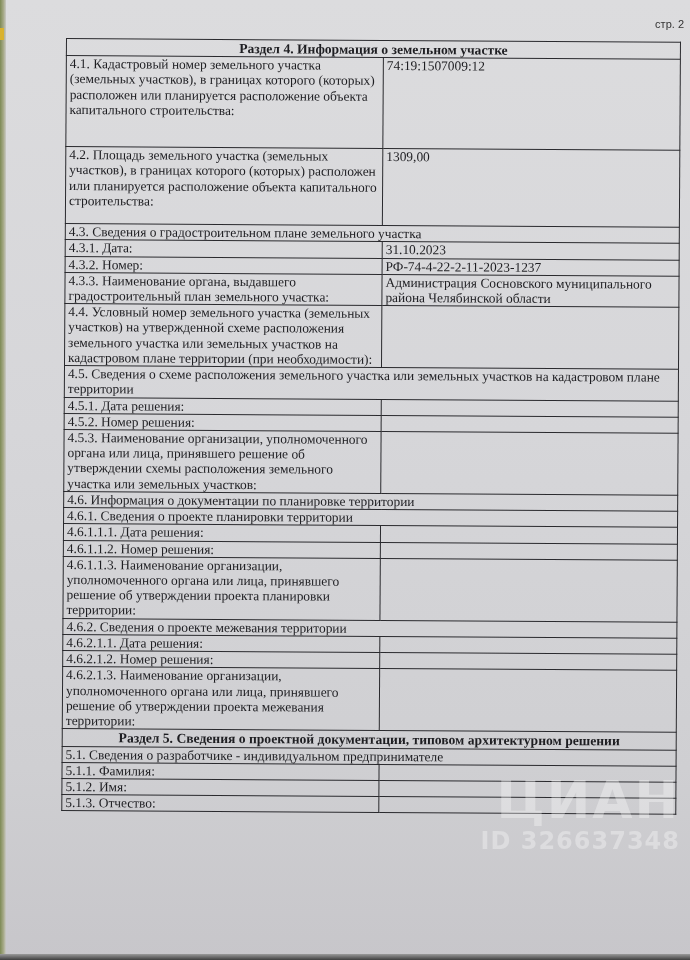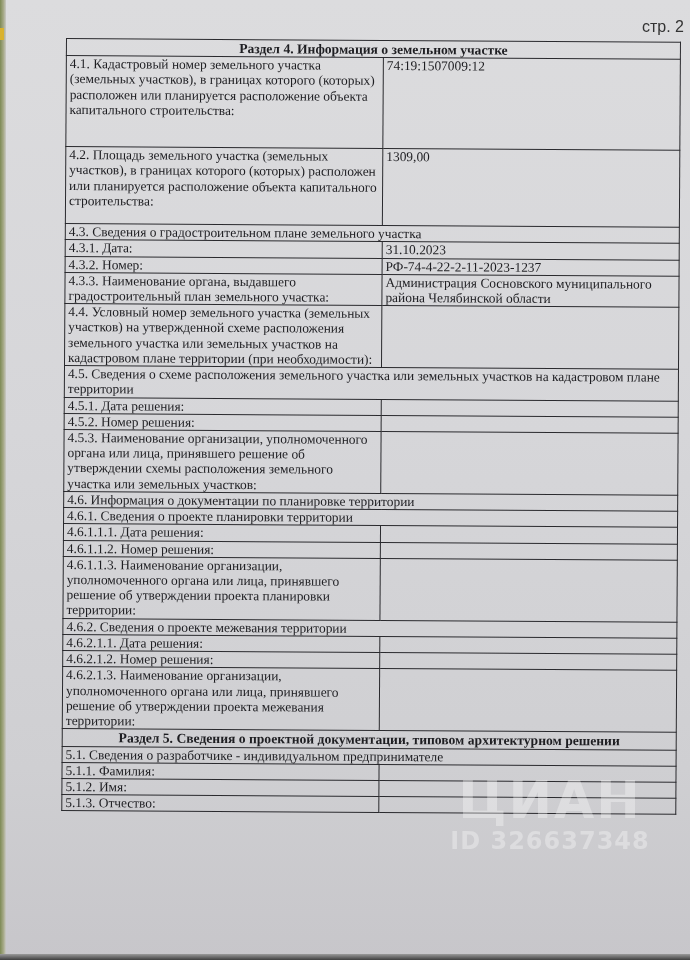--- a/index.html
+++ b/index.html
@@ -14,21 +14,21 @@
     background: linear-gradient(90deg, #7d8a55 0%, #a8ab8a 60%, #c9c9c6 100%);
   }
   .yellow-mark {
     position: absolute; left: 0; top: 28px; width: 4px; height: 12px; background: #d9b22e;
   }
   .bottom-edge {
     position: absolute; left: 0; bottom: 0; width: 690px; height: 6px;
     background: linear-gradient(180deg, #9a9a9a 0%, #3f3f3f 100%);
   }
   .page-num {
-    position: absolute; right: 6px; top: 18px; font-size: 16px; color: #333;
+    position: absolute; right: 6px; top: 18px; font-size: 11px; color: #333;
     font-family: "Liberation Sans", "DejaVu Sans", sans-serif;
   }
   .doc-table {
     position: absolute; left: 66px; top: 38px; width: 614px;
     border-collapse: collapse; table-layout: fixed;
     font-size: 13.4px; line-height: 15.2px;
     transform: rotate(0.35deg); transform-origin: left top;
   }
   .doc-table td {
     border: 1px solid #2a2a2e; padding: 0 3px; vertical-align: top;
@@ -42,21 +42,21 @@
   .full td { padding-top: 0; }
   .val { padding-left: 4px; }
   .row-h1 td { height: 90px; }
   .row-h2 td { height: 76px; }
   .row-1 td { height: 15px; }
   .row-2 td { height: 30px; }
   .row-4 td { height: 61px; }
   .watermark {
     position: absolute; left: 420px; top: 772px; width: 260px;
     color: rgba(255,255,255,0.33); font-family: "DejaVu Sans", sans-serif;
-    pointer-events: none; text-align: center;
+    pointer-events: none; text-align: right;
   }
   .wm-logo { font-size: 52px; font-weight: bold; letter-spacing: 2px; line-height: 56px; }
   .wm-id { font-size: 24px; font-weight: bold; letter-spacing: 1px; line-height: 26px; }
 </style>
 </head>
 <body>
 
 <div class="left-edge"></div>
 <div class="yellow-mark"></div>
 

